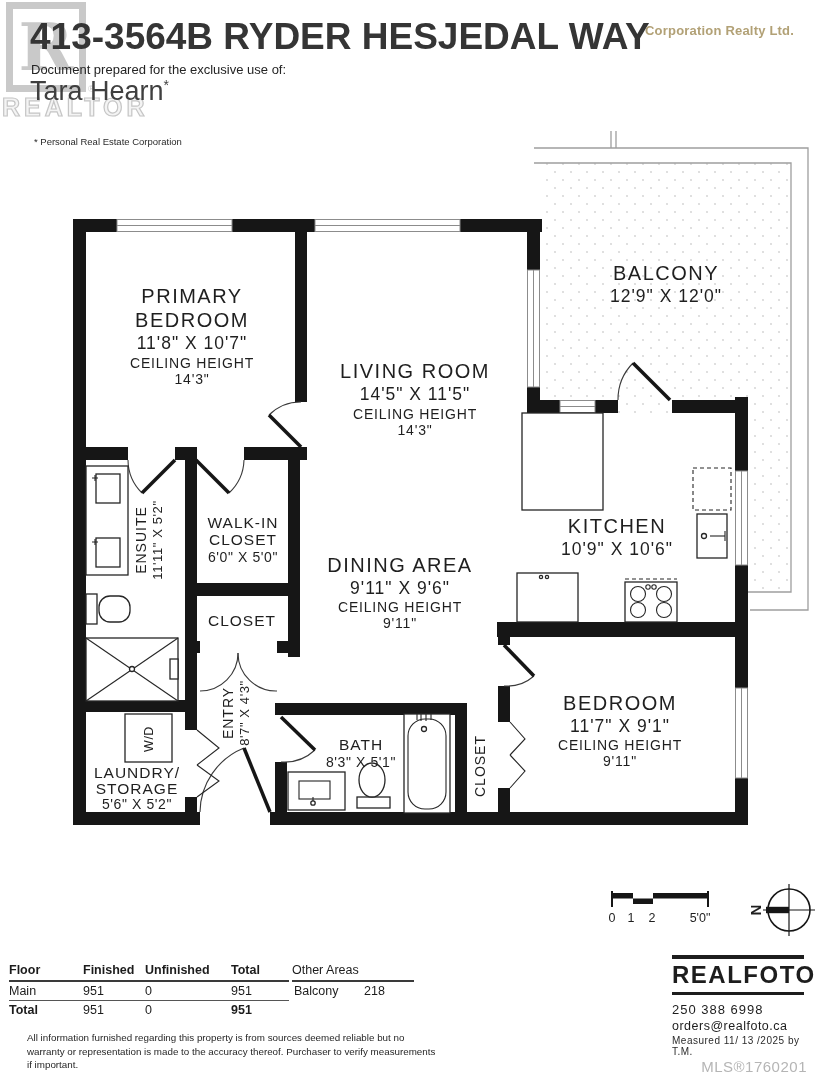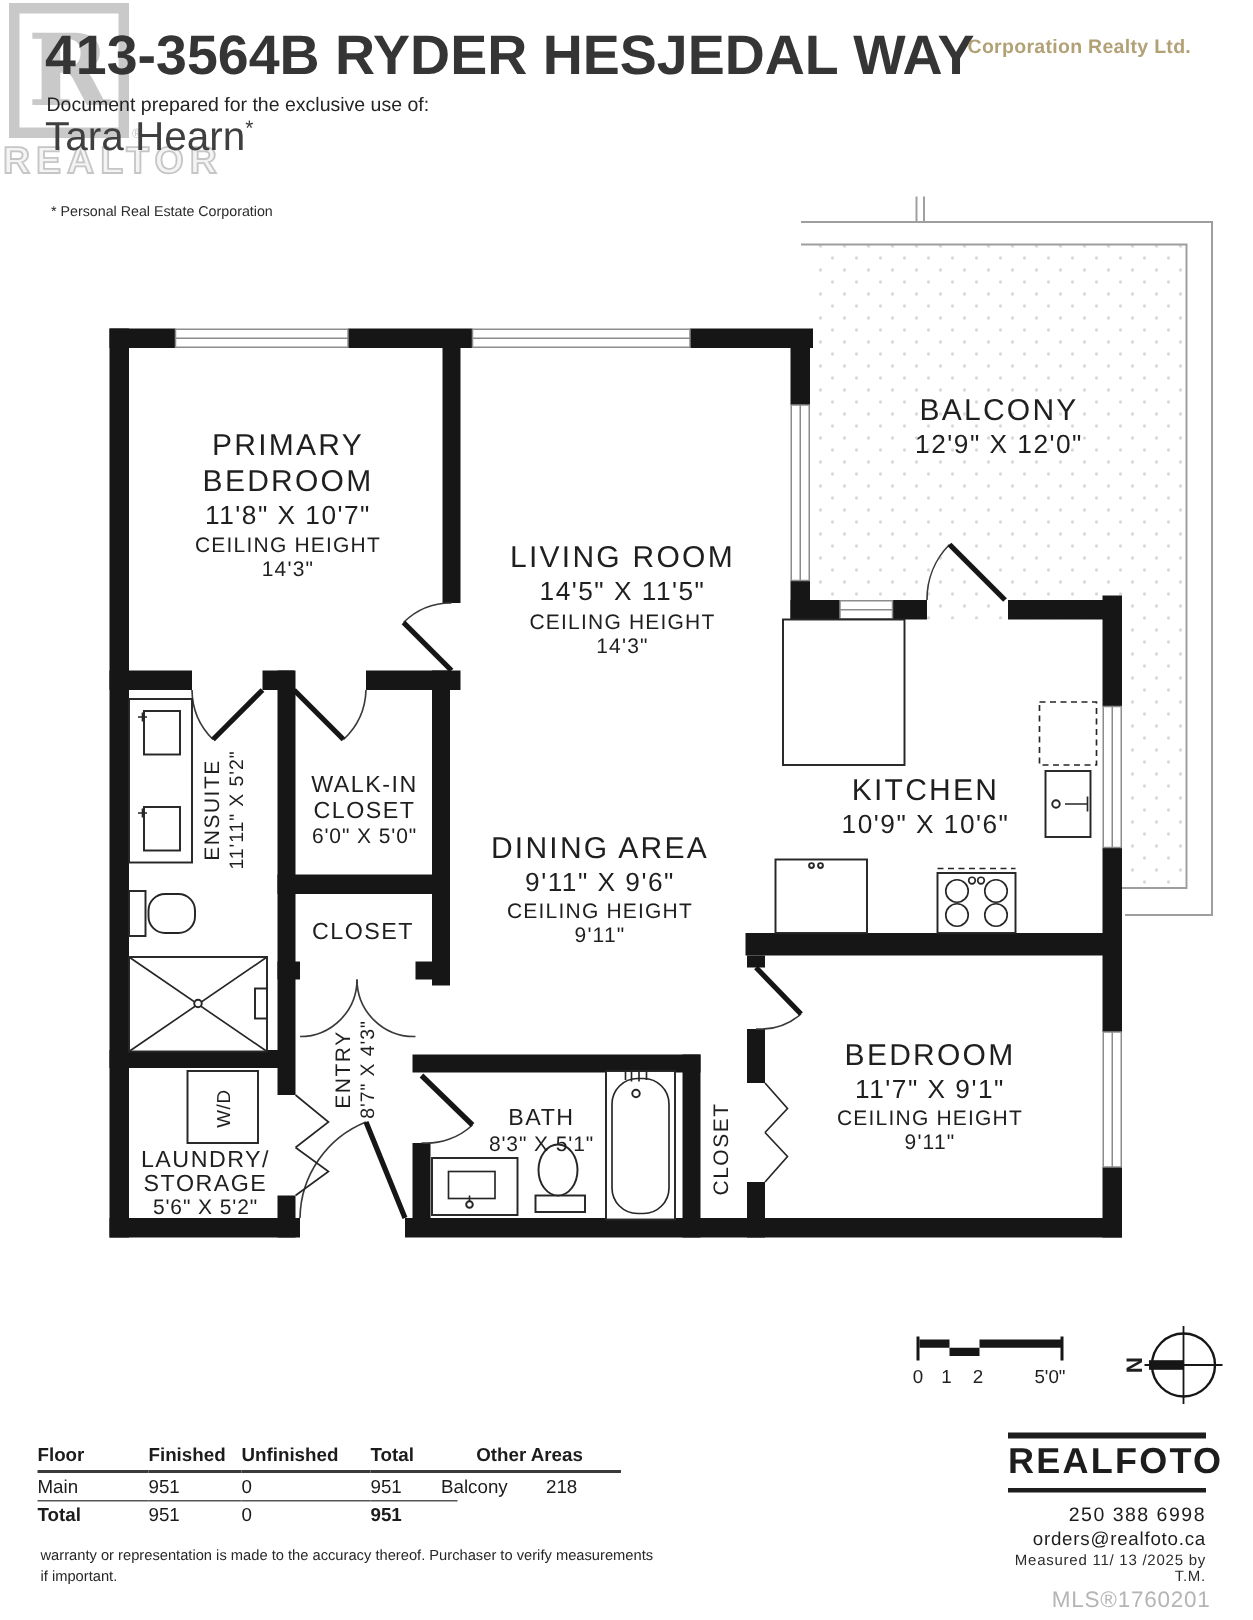--- a/index.html
+++ b/index.html
@@ -38,36 +38,36 @@
   .wall{fill:#161616;}
   .fx{fill:#fff;stroke:#262626;stroke-width:1.3px;}
   .thin{fill:none;stroke:#262626;stroke-width:1.1px;}
   .leaf{stroke:#161616;stroke-width:3.5px;}
   .arc{fill:none;stroke:#3a3a3a;stroke-width:1.1px;}
   .slab{fill:none;stroke:#9e9e9e;stroke-width:1.3px;}
   .win{fill:#fff;stroke:#8c8c8c;stroke-width:1px;}
   .winline{stroke:#8c8c8c;stroke-width:1px;}
 
   
-  #area-table{left:25px;top:962px;font-size:12.5px;color:#1c1c1c;}
+  #area-table{left:9px;top:962px;font-size:12.5px;color:#1c1c1c;}
   .tgrid{display:grid;grid-template-columns:74px 62px 86px 58px;}
   .tgrid .h{font-weight:bold;padding:1px 0 3px 0;border-bottom:2px solid #3a3a3a;}
   .tgrid .c{padding:2px 0;}
   .tgrid .mid{border-bottom:1.5px solid #555;}
   .l{text-align:left;padding-left:2px;}
   .ctr{}
   .bold{font-weight:bold;}
   #other-areas{left:292px;top:962px;font-size:12.5px;color:#1c1c1c;width:122px;}
-  #other-areas .oh{font-weight:bold;text-align:center;padding:1px 0 3px 0;border-bottom:2px solid #3a3a3a;}
+  #other-areas .oh{font-weight:normal;text-align:left;padding:1px 0 3px 0;border-bottom:2px solid #3a3a3a;}
   #other-areas .orow{display:grid;grid-template-columns:72px 50px;padding-top:2px;}
 
   #disclaimer{left:27px;top:1031px;font-size:9.8px;color:#272727;line-height:13.5px;}
 
   
-  #realfoto{right:31px;top:955px;width:132px;text-align:right;color:#1d1d1d;}
+  #realfoto{right:31px;top:955px;width:132px;text-align:left;color:#1d1d1d;}
   #realfoto .bar{height:3.5px;background:#1d1d1d;}
   #realfoto .logo{font-size:24px;font-weight:bold;letter-spacing:1.5px;padding:2px 0 3px 0;}
   #realfoto .ph{font-size:13px;letter-spacing:1px;margin-top:7px;}
   #realfoto .em{font-size:12.5px;letter-spacing:0.5px;margin-top:2px;}
   #realfoto .ms{font-size:10px;letter-spacing:0.5px;margin-top:2px;color:#2b2b2b;}
   #mls{right:28px;top:1058px;font-size:15px;color:#b5b5b5;letter-spacing:0.5px;}
 </style>
 </head>
 <body>
 
@@ -380,20 +380,21 @@
 
 <div class="abs" id="other-areas">
   <div class="oh">Other Areas</div>
   <div class="orow">
     <div class="l">Balcony</div>
     <div class="ctr">218</div>
   </div>
 </div>
 
 <div class="abs" id="disclaimer">
+  <div>All information furnished regarding this property is from sources deemed reliable but no</div>
   <div>warranty or representation is made to the accuracy thereof. Purchaser to verify measurements</div>
   <div>if important.</div>
 </div>
 
 <div class="abs" id="realfoto">
   <div class="bar"></div>
   <div class="logo">REALFOTO</div>
   <div class="bar"></div>
   <div class="ph">250 388 6998</div>
   <div class="em">orders@realfoto.ca</div>

